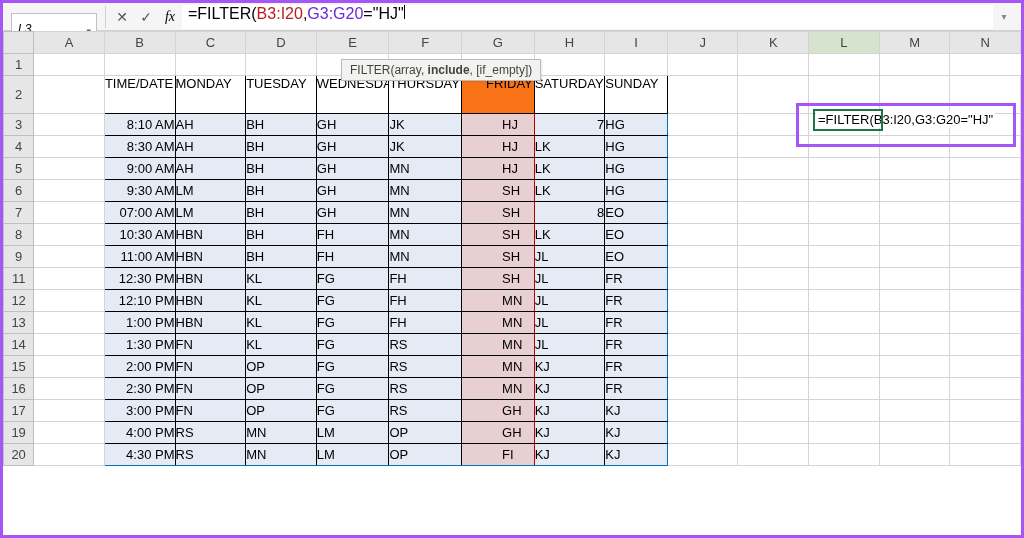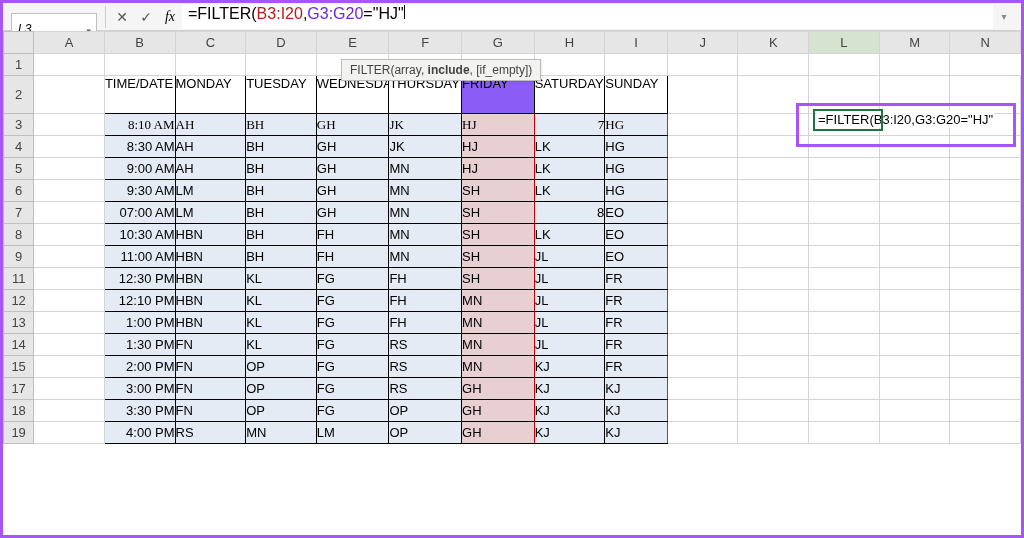--- a/index.html
+++ b/index.html
@@ -139,42 +139,44 @@
   .hdr-cell {
     font-weight: normal;
     font-family: Arial;
     padding: 2px 4px;
     border: 1.5px solid #000 !important;
     background: #fff;
     height: 38px !important;
     vertical-align: top !important;
   }
   .hdr-cell.friday {
-    background: #8b5cf6;
+    background: #f97316;
+    padding-left: 24px;
   }
   
   
   .data-cell {
     border: 1.5px solid #000 !important;
     background: #e4ebf4;
     padding: 0 4px;
   }
   .data-cell.time { text-align: right; }
   .data-cell.friday {
     background: #e8cfd1;
     border-left: 1.5px solid #c00000 !important;
     border-right: 1.5px solid #c00000 !important;
+    padding-left: 40px;
   }
   .data-cell.sat { text-align: left; }
   .data-cell.satnum { text-align: right; }
   
   
   .range-blue-left { border-left: 1.5px solid #0070c0 !important; }
   .range-blue-right { border-right: 1.5px solid #0070c0 !important; }
-  .range-blue-top { border-top: 1.5px solid #0070c0 !important; font-family: Liberation Serif, serif; }
+  .range-blue-top { border-top: 1.5px solid #0070c0 !important; }
   .range-blue-bottom { border-bottom: 1.5px solid #0070c0 !important; }
   
   
   .callout-container {
     position: absolute;
     top: 100px;
     left: 793px;
     width: 220px;
     height: 44px;
     border: 3px solid #a855f7;
@@ -508,44 +510,44 @@
           <td class="data-cell friday">MN</td>
           <td class="data-cell sat">KJ</td>
           <td class="data-cell range-blue-right">FR</td>
           <td></td>
           <td></td>
           <td></td>
           <td></td>
           <td></td>
         </tr>
         <tr>
+          <td class="row-hdr">16</td>
+          <td></td>
+          <td class="data-cell time range-blue-left">2:30 PM</td>
+          <td class="data-cell">FN</td>
+          <td class="data-cell">OP</td>
+          <td class="data-cell">FG</td>
+          <td class="data-cell">RS</td>
+          <td class="data-cell friday">MN</td>
+          <td class="data-cell sat">KJ</td>
+          <td class="data-cell range-blue-right">FR</td>
+          <td></td>
+          <td></td>
+          <td></td>
+          <td></td>
+          <td></td>
+        </tr>
+        <tr>
           <td class="row-hdr">17</td>
           <td></td>
           <td class="data-cell time range-blue-left">3:00 PM</td>
           <td class="data-cell">FN</td>
           <td class="data-cell">OP</td>
           <td class="data-cell">FG</td>
           <td class="data-cell">RS</td>
-          <td class="data-cell friday">GH</td>
-          <td class="data-cell sat">KJ</td>
-          <td class="data-cell range-blue-right">KJ</td>
-          <td></td>
-          <td></td>
-          <td></td>
-          <td></td>
-          <td></td>
-        </tr>
-        <tr>
-          <td class="row-hdr">18</td>
-          <td></td>
-          <td class="data-cell time range-blue-left">3:30 PM</td>
-          <td class="data-cell">FN</td>
-          <td class="data-cell">OP</td>
-          <td class="data-cell">FG</td>
-          <td class="data-cell">OP</td>
           <td class="data-cell friday">GH</td>
           <td class="data-cell sat">KJ</td>
           <td class="data-cell range-blue-right">KJ</td>
           <td></td>
           <td></td>
           <td></td>
           <td></td>
           <td></td>
         </tr>
         <tr>
@@ -558,19 +560,36 @@
           <td class="data-cell">OP</td>
           <td class="data-cell friday">GH</td>
           <td class="data-cell sat">KJ</td>
           <td class="data-cell range-blue-right">KJ</td>
           <td></td>
           <td></td>
           <td></td>
           <td></td>
           <td></td>
         </tr>
+        <tr>
+          <td class="row-hdr">20</td>
+          <td></td>
+          <td class="data-cell time range-blue-left range-blue-bottom">4:30 PM</td>
+          <td class="data-cell range-blue-bottom">RS</td>
+          <td class="data-cell range-blue-bottom">MN</td>
+          <td class="data-cell range-blue-bottom">LM</td>
+          <td class="data-cell range-blue-bottom">OP</td>
+          <td class="data-cell friday range-blue-bottom">FI</td>
+          <td class="data-cell sat range-blue-bottom">KJ</td>
+          <td class="data-cell range-blue-right range-blue-bottom">KJ</td>
+          <td></td>
+          <td></td>
+          <td></td>
+          <td></td>
+          <td></td>
+        </tr>
       </tbody>
 </table>
 </div>
 
 <div class="active-cell-border"></div>
 <div class="spill-text-cell">=FILTER(B3:I20,G3:G20="HJ"</div>
 <div class="callout-container"></div>
 
 </body></html>

